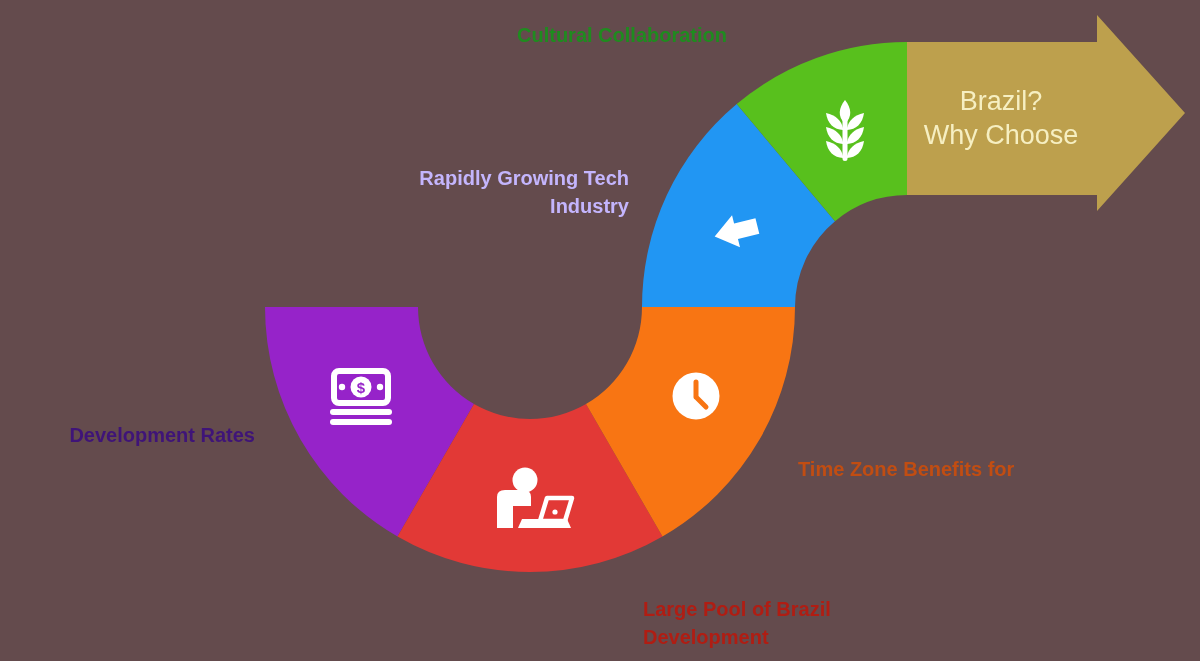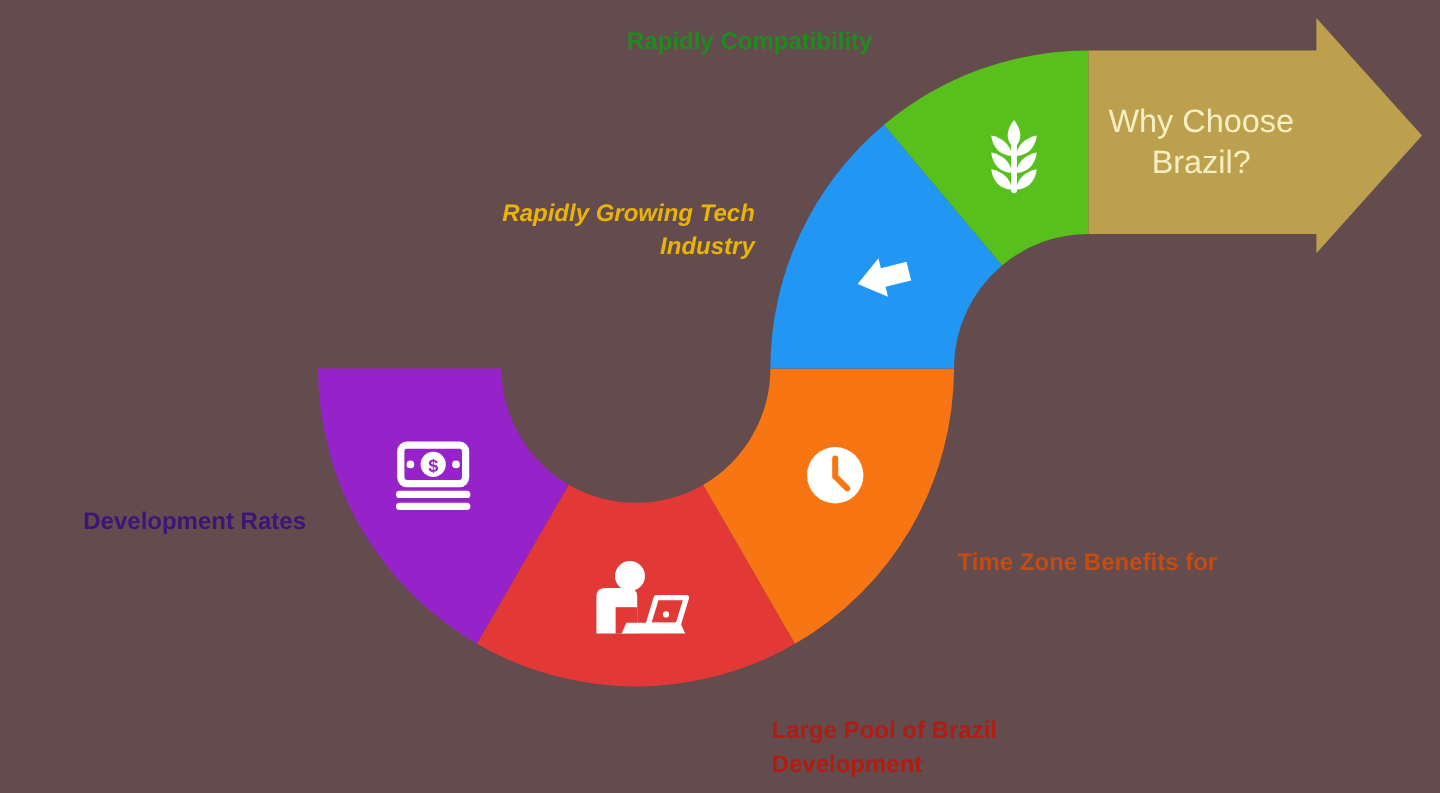--- a/index.html
+++ b/index.html
@@ -82,39 +82,39 @@
       <use href="#leafR" transform="translate(1,-3)"></use>
       <use href="#leafR" transform="translate(1,11)"></use>
       <use href="#leafR" transform="translate(1,25)"></use>
       <use href="#leafR" transform="translate(-1,-3) scale(-1,1)"></use>
       <use href="#leafR" transform="translate(-1,11) scale(-1,1)"></use>
       <use href="#leafR" transform="translate(-1,25) scale(-1,1)"></use>
     </g>
   </svg>
 
   <div class="seg-label align-right" style="right: 473px; top: 21px; color: rgb(31, 139, 31);">
-    <div>Rapidly Compatibility</div>
+    <div>Cultural Collaboration</div>
   </div>
 
-  <div class="seg-label align-right" style="right: 571px; top: 164px; color: #eab308; font-style: italic;">
+  <div class="seg-label align-right" style="right: 571px; top: 164px; color: #c4b5fd;">
     <div>Rapidly Growing Tech</div>
     <div>Industry</div>
   </div>
 
   <div class="seg-label align-right" style="right: 945px; top: 421px; color: rgb(63, 20, 120);">
     <div>Development Rates</div>
   </div>
 
   <div class="seg-label align-left" style="left: 643px; top: 562px; color: rgb(176, 29, 19);">
     <div>Large Pool of Brazil</div>
     <div>Development</div>
   </div>
 
   <div class="seg-label align-left" style="left: 798px; top: 422px; color: rgb(193, 77, 18);">
     <div>Time Zone Benefits for</div>
   </div>
 
   <div class="arrow-title" style="color: rgb(246, 239, 194);">
+    <div>Brazil?</div>
     <div>Why Choose</div>
-    <div>Brazil?</div>
   </div>
 
 </div>
 
 </body></html>

